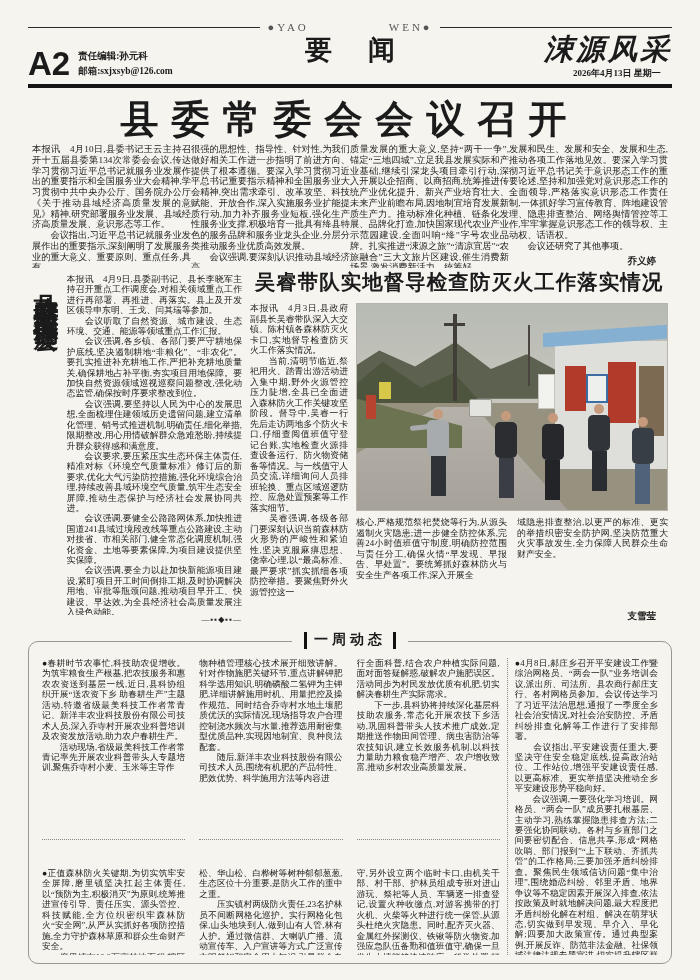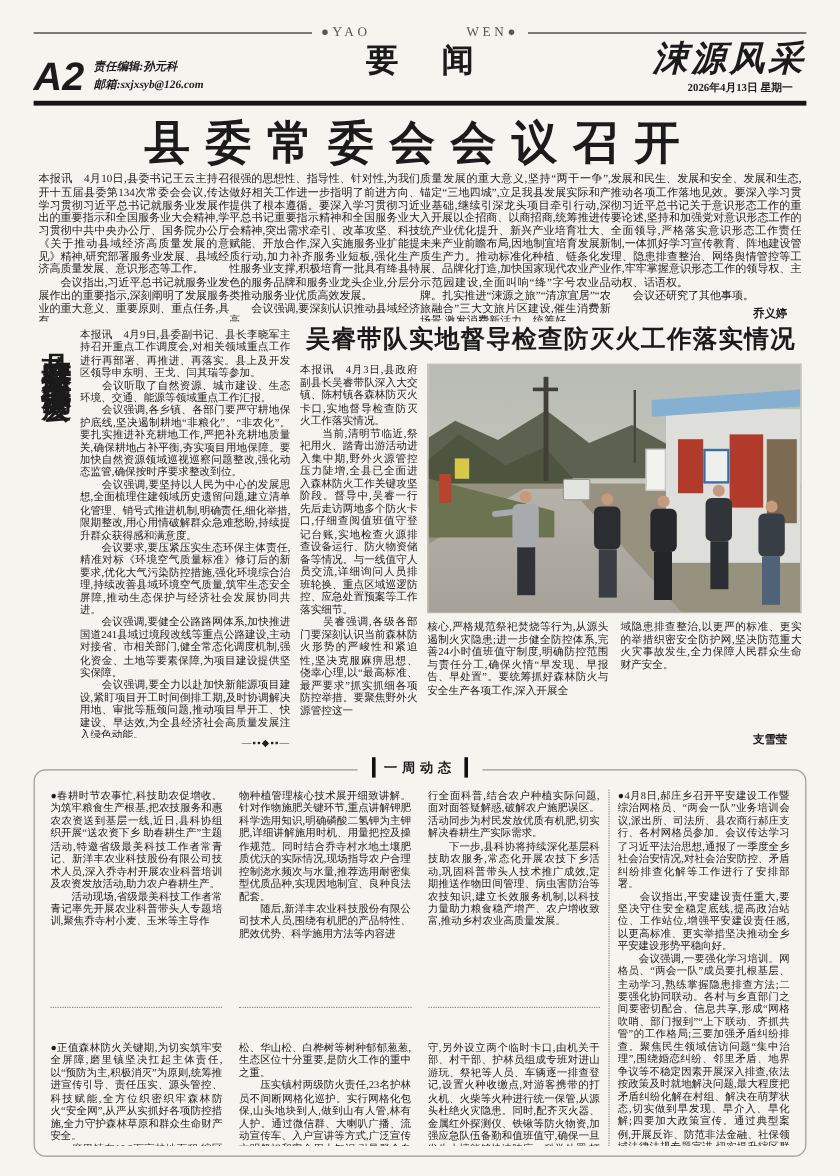--- a/index.html
+++ b/index.html
@@ -7,21 +7,21 @@
   .page{position:relative;width:700px;height:980px;background:#f6f4ef;overflow:hidden;}
 
   
   .masthead{position:absolute;left:28px;right:28px;top:20px;height:62px;}
   .mast-top{display:flex;align-items:center;height:14px;}
   .mast-top .rule{flex:1;border-top:1.5px solid #2b2b2b;height:0;}
   .pin{font-size:11px;letter-spacing:3px;color:#555;padding:0 8px;white-space:nowrap;font-family:"Liberation Serif",serif;}
   .pin-gap{width:64px;}
   .section-name{position:absolute;top:12px;left:50%;transform:translateX(-50%);display:flex;gap:36px;font-size:27px;font-weight:bold;letter-spacing:0;}
   .mast-row{display:flex;justify-content:space-between;align-items:flex-end;margin-top:6px;height:40px;}
-  .mast-left{display:flex;gap:8px;align-items:center;font-style:italic;}
+  .mast-left{display:flex;gap:8px;align-items:center;}
   .page-label{font-size:33px;font-weight:900;font-family:"Liberation Sans","DejaVu Sans",sans-serif;line-height:1;}
   .editor-box{font-size:9.5px;font-weight:bold;line-height:1.55;}
   .paper{text-align:left;}
   .paper-name{font-size:29px;font-weight:bold;font-style:italic;letter-spacing:3px;line-height:1;}
   .date-line{font-size:9px;font-weight:bold;margin-top:3px;margin-left:29px;}
   .mast-bar{position:absolute;left:28px;right:28px;top:84px;height:4px;background:#141414;}
 
   
   .a1-headline{position:absolute;top:94px;left:0;right:0;text-align:center;font-size:38px;font-weight:900;letter-spacing:13px;font-family:"Liberation Sans","DejaVu Sans",sans-serif;}
   .a1-cols{position:absolute;top:144px;left:32px;width:636px;height:124px;display:flex;}
@@ -87,21 +87,21 @@
   .p4 .legs{background:#2a2d31;}
   .p5{left:88%;bottom:3%;}
   .p5 .torso{background:#383e46;}
   .p5 .legs{background:#50617a;}
 
   
   .weekly{position:absolute;left:28px;right:28px;top:641px;bottom:16px;border:1px solid #9a978f;border-radius:10px;}
   .weekly-head{position:absolute;top:-11px;left:0;right:0;display:flex;justify-content:center;}
   .wt{display:flex;align-items:center;gap:7px;background:#f6f4ef;padding:0 12px;}
   .wt-bar{width:3px;height:17px;background:#111;}
-  .wt-text{font-size:11px;font-weight:900;letter-spacing:4px;font-family:"Liberation Sans","DejaVu Sans",sans-serif;}
+  .wt-text{font-size:14px;font-weight:900;letter-spacing:4px;font-family:"Liberation Sans","DejaVu Sans",sans-serif;}
   .weekly-cols{position:absolute;top:16px;left:6px;right:6px;bottom:8px;display:flex;}
   .wcol{flex:1;padding:0 7px;display:flex;flex-direction:column;overflow:hidden;gap:24px;}
   .wcol-last{border-left:1px dotted #8a877f;}
   .wtext{font-size:8.7px;line-height:1.2;text-align:justify;white-space:pre-line;overflow:hidden;}
   .ws1{height:152px;flex:none;}
   .ws2{flex:1;}
   .dotline{border-top:1px dotted #8a877f;margin:5px 0 4px 0;}
 </style>
 </head>
 <body>

